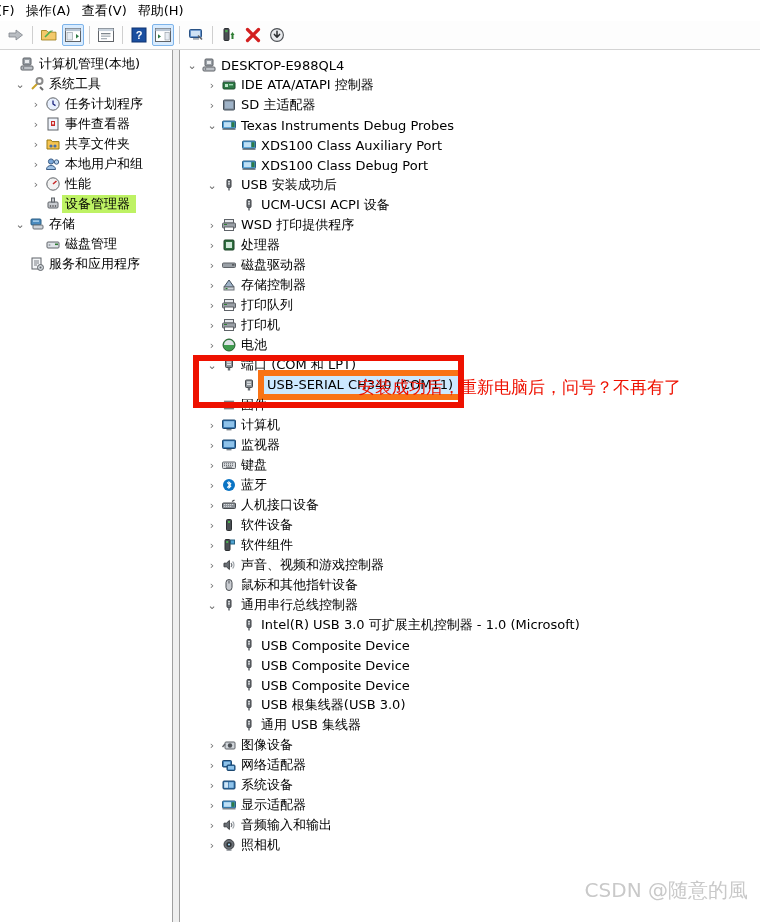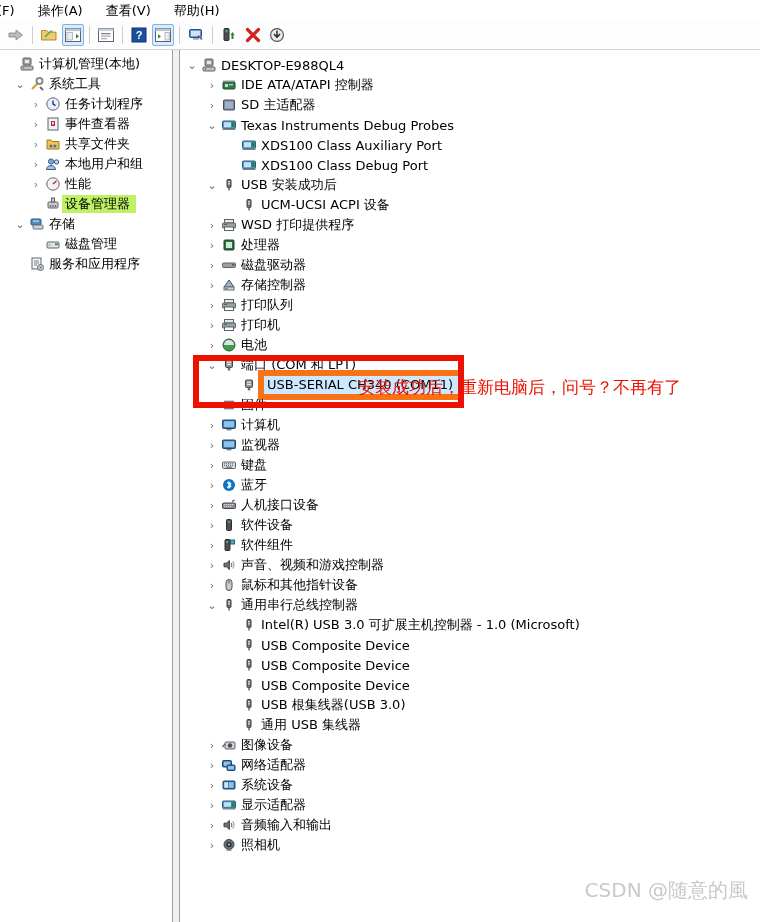--- a/index.html
+++ b/index.html
@@ -24,21 +24,21 @@
     display: flex; align-items: center;
     overflow: hidden;
   }
   .menubar .menu-item {
     font-size: 13px; color: #000;
     padding: 0 11px 0 0;
     white-space: nowrap;
     line-height: 21px;
   }
   .menubar .menu-item:first-child { margin-left: -16px; padding-left:0; }
-  .menubar .menu-item + .menu-item { margin-left: 12px; }
+  .menubar .menu-item + .menu-item { }
 
   
   .toolbar {
     position: absolute; left: 0; top: 21px;
     width: 760px; height: 28px;
     background: #fdfdfd;
     border-bottom: 1px solid #d4d4d4;
     display: flex; align-items: center;
     overflow: hidden;
   }

